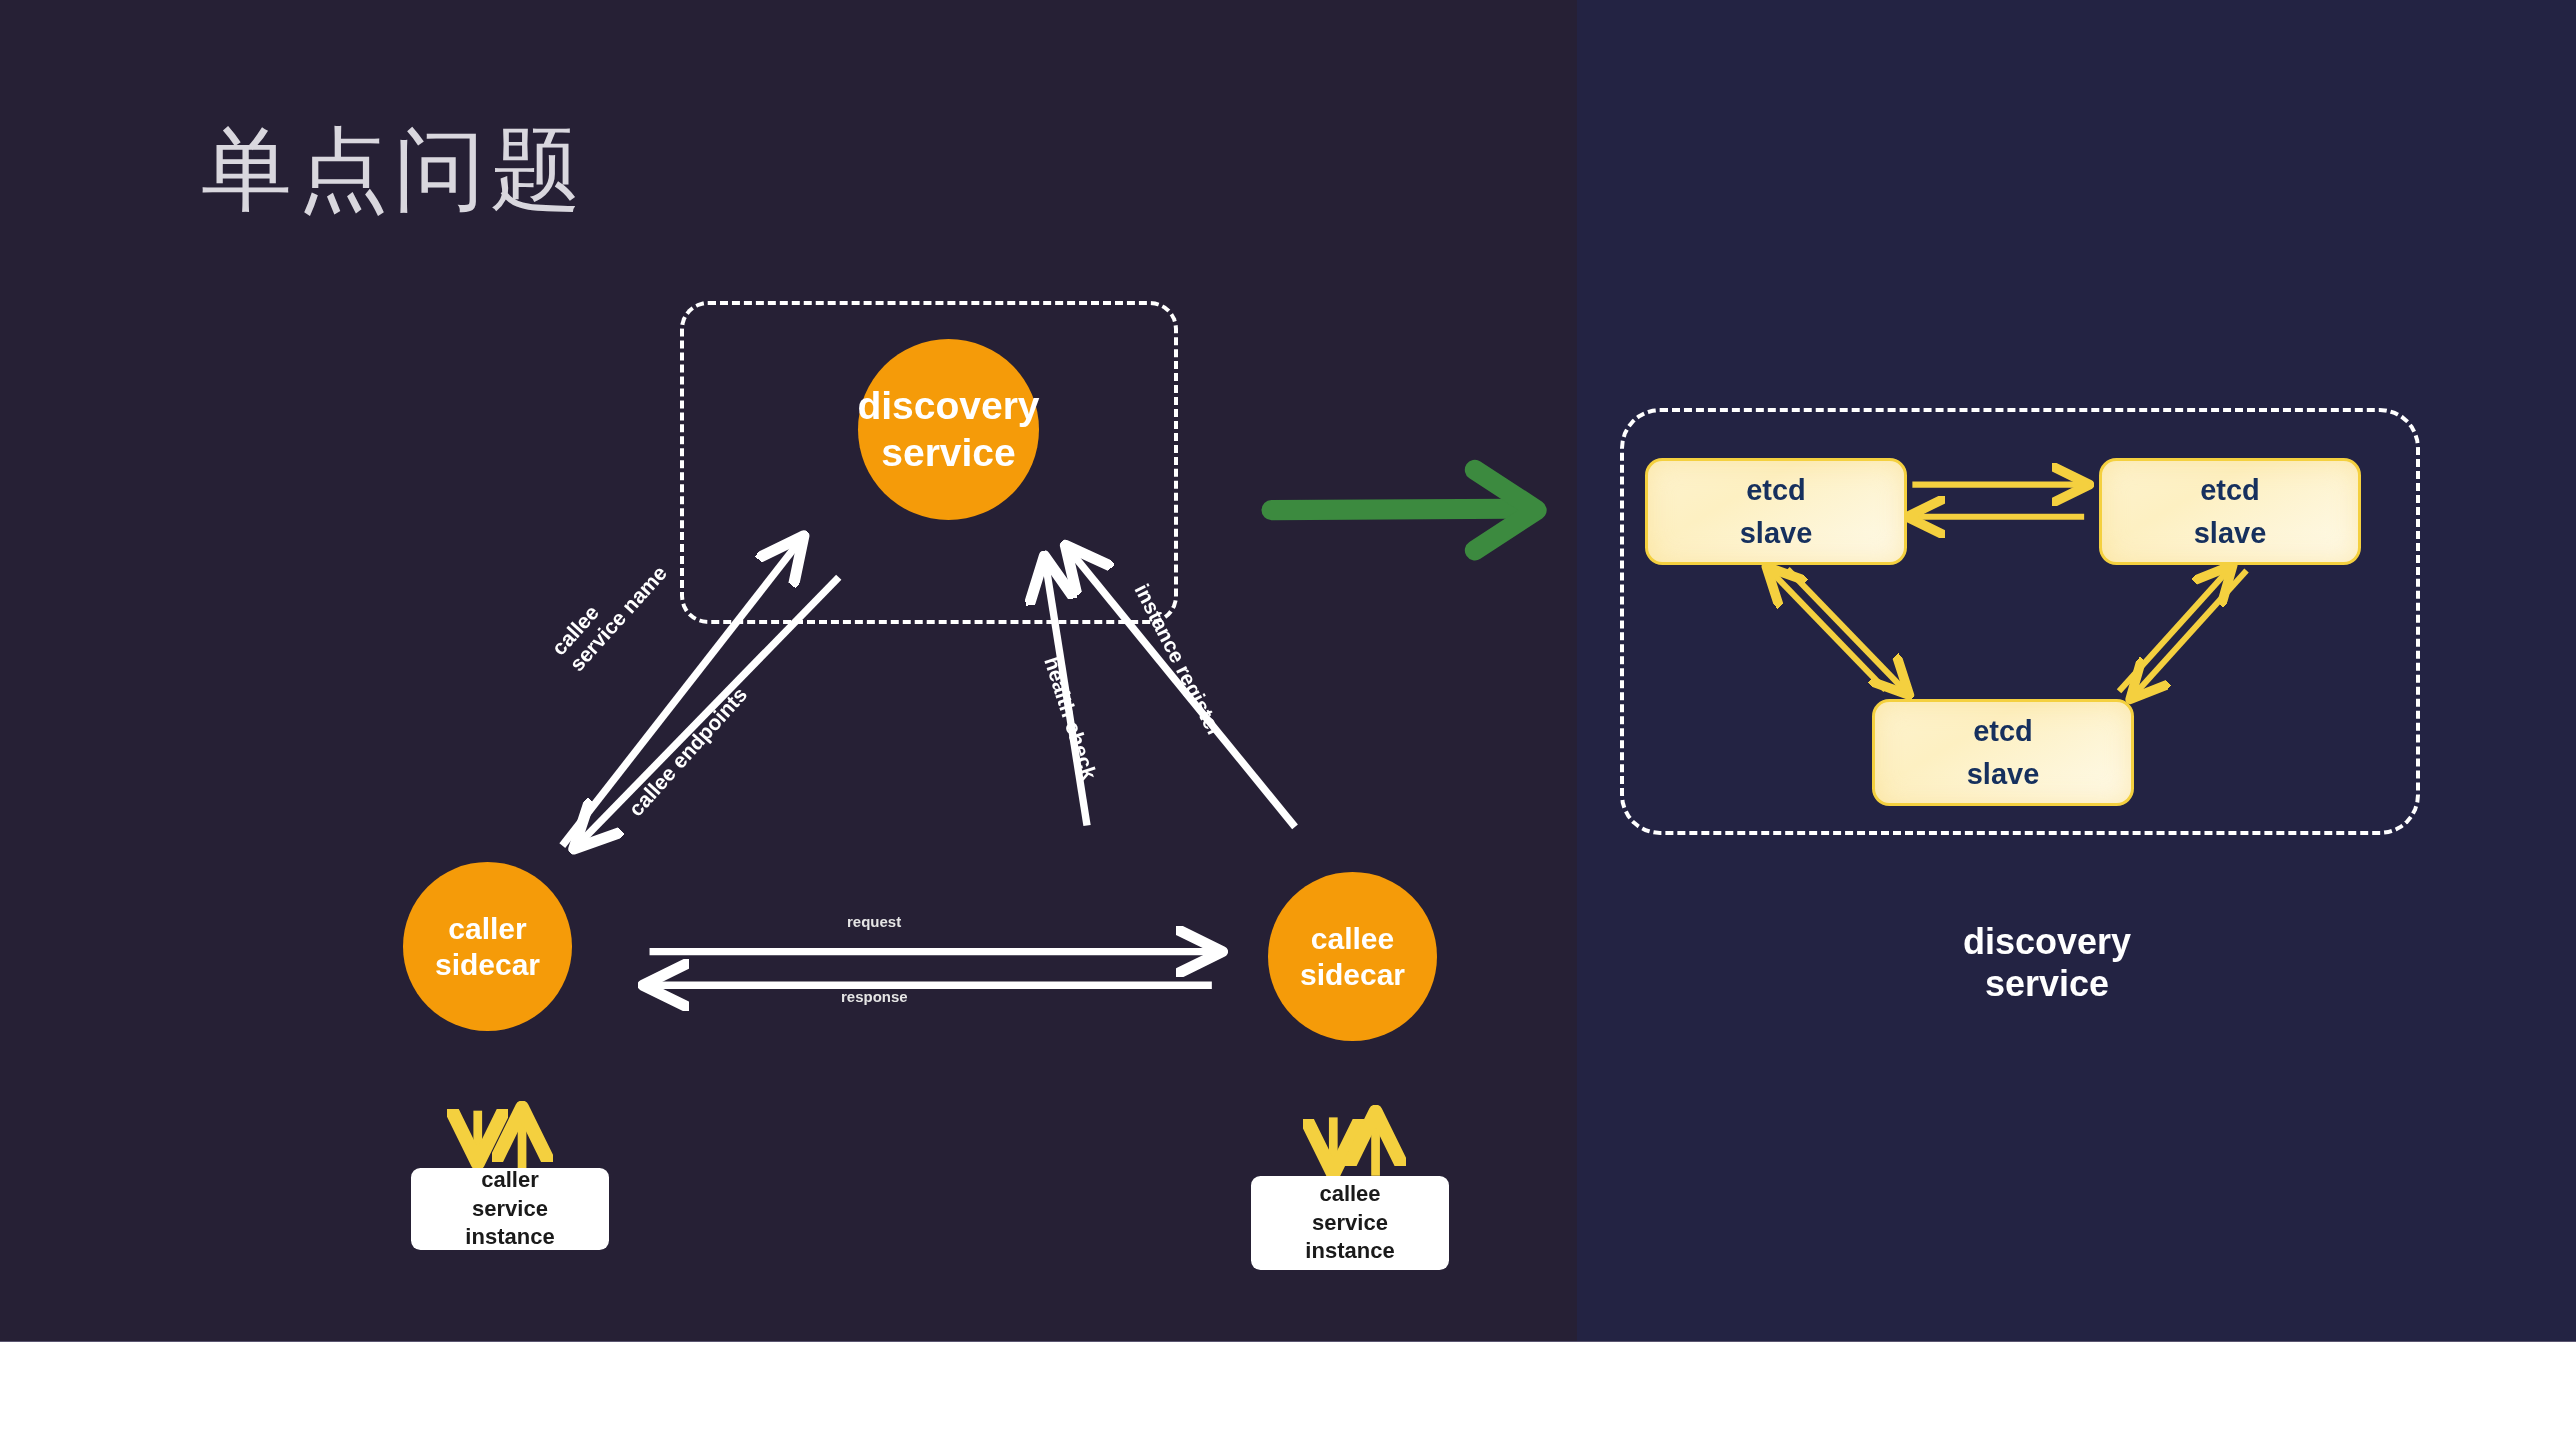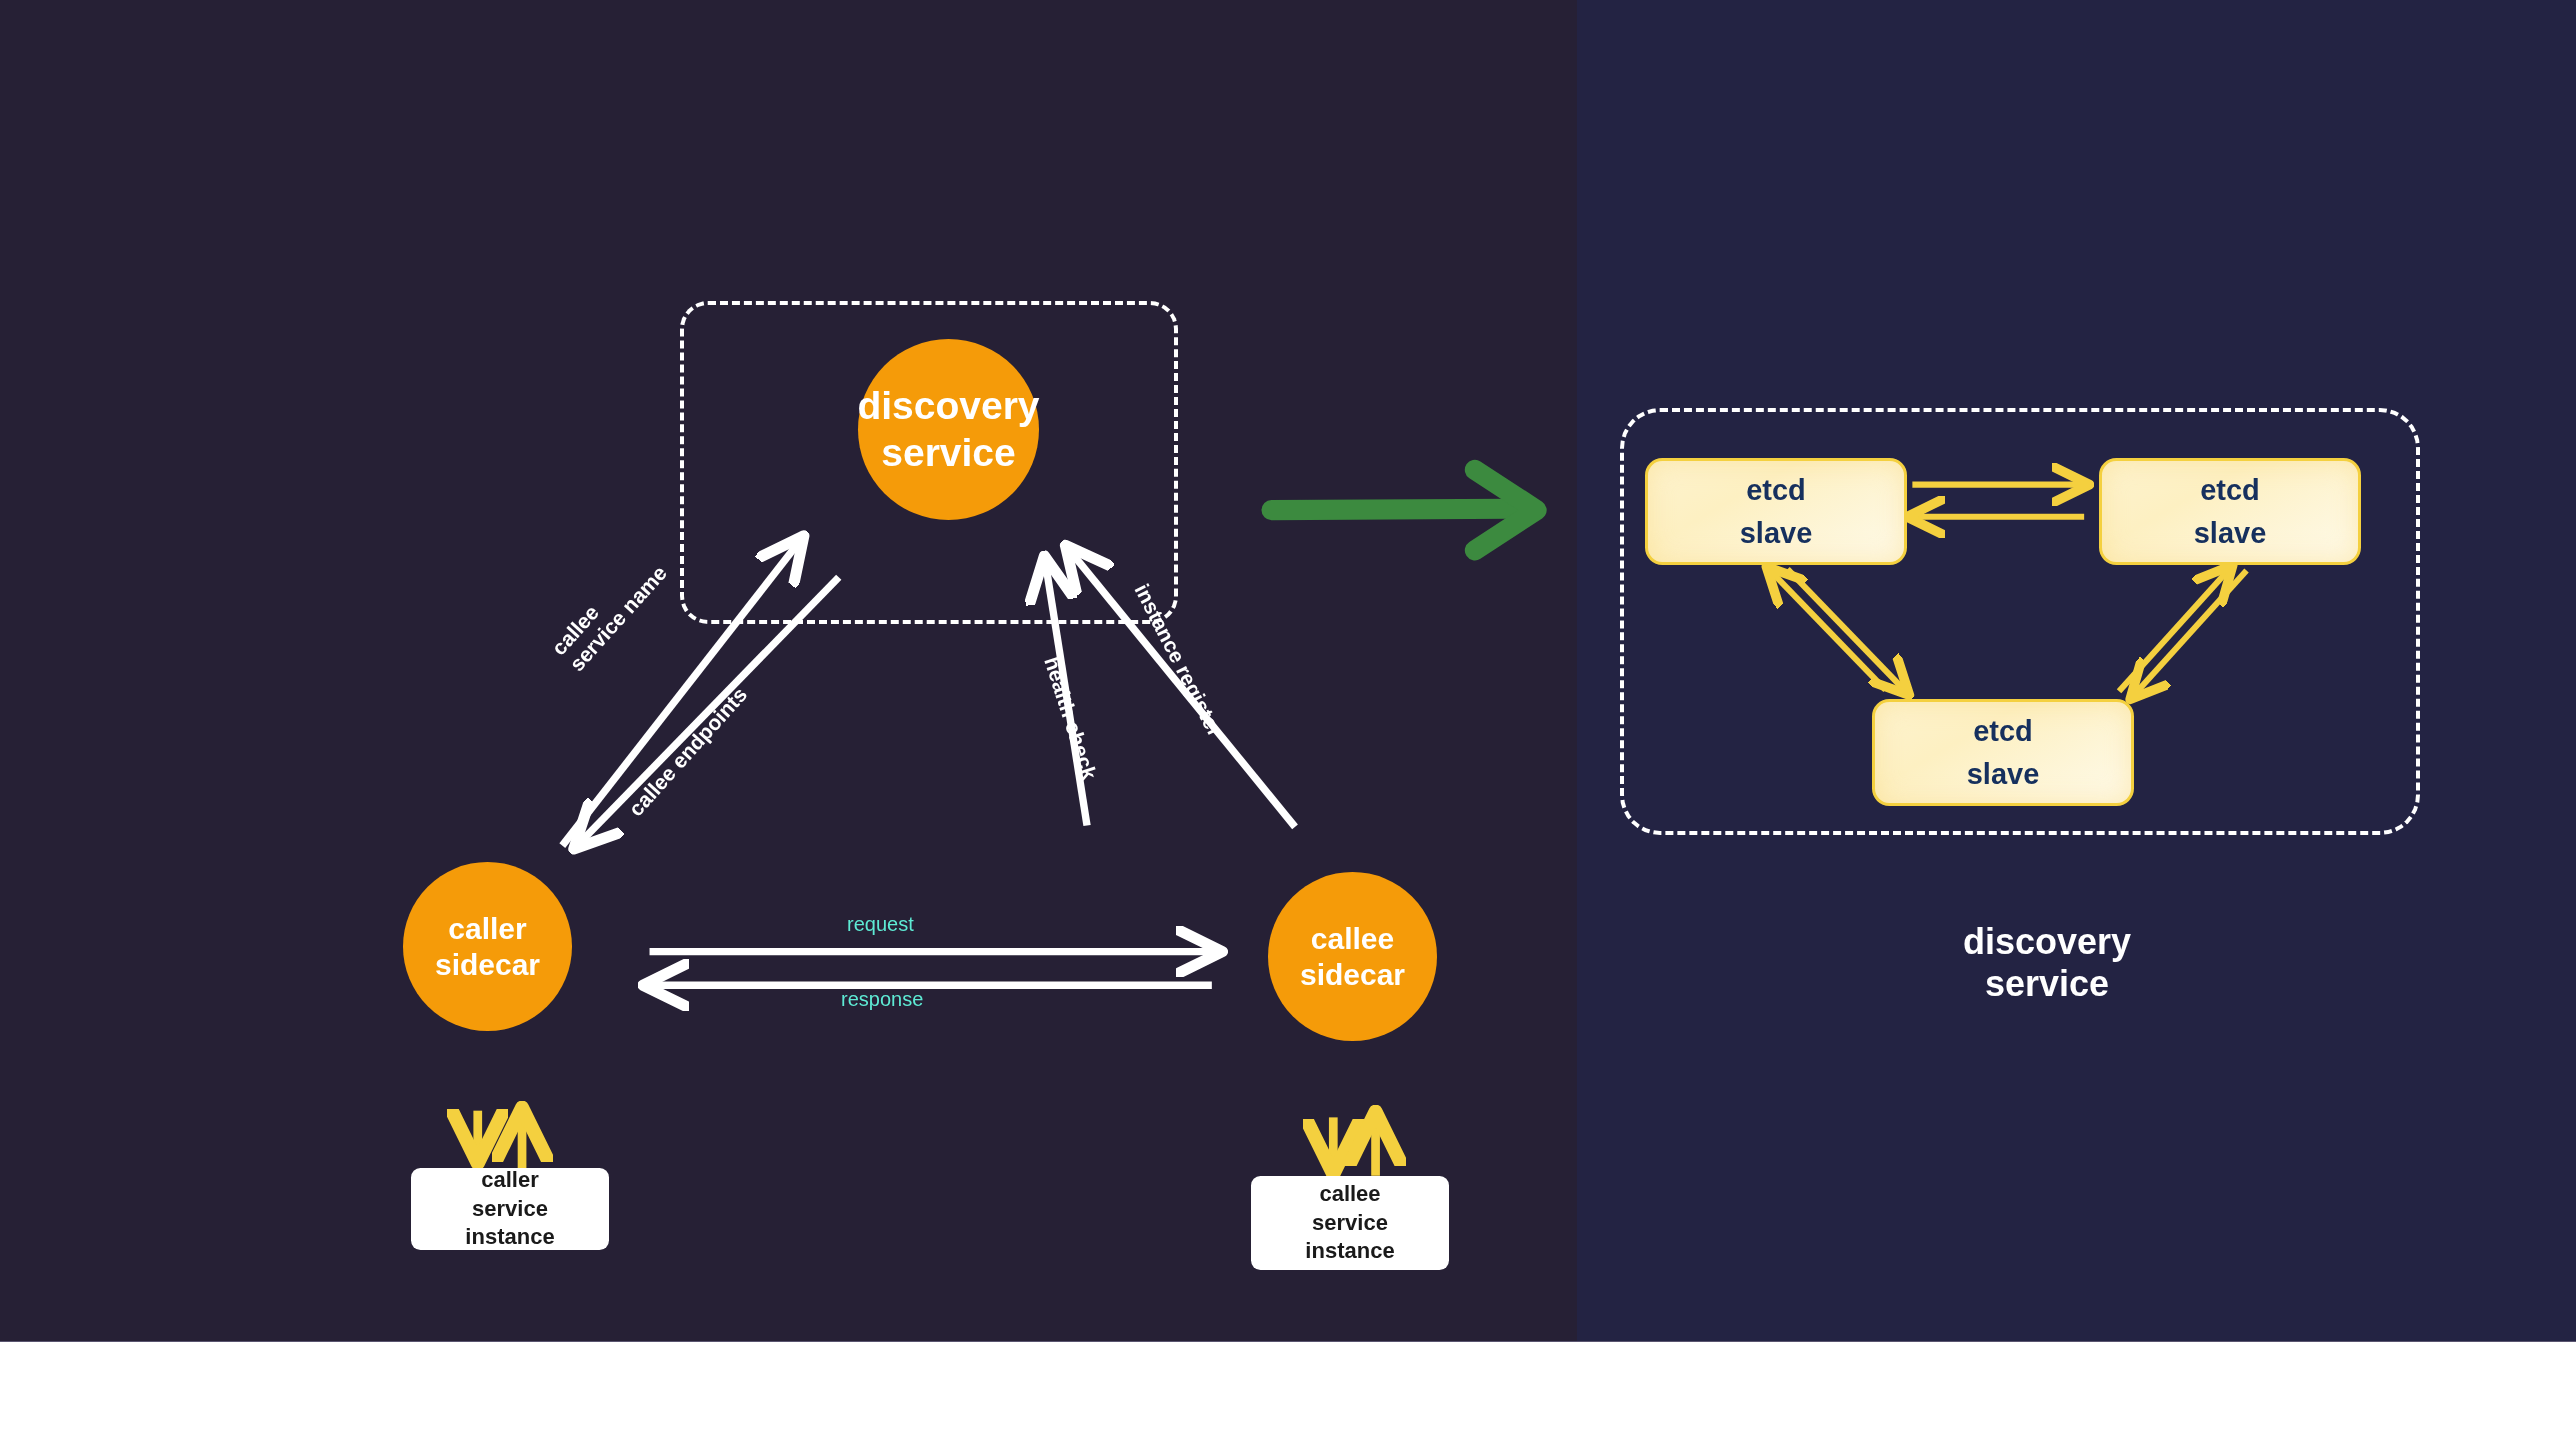--- a/index.html
+++ b/index.html
@@ -44,35 +44,36 @@
       display:flex;flex-direction:column;align-items:center;justify-content:center;
       box-shadow:inset 0 0 27px rgba(250,215,120,.45);}
   #etcd-s1{left:1645px;top:458px;width:256px;height:101px;}
   #etcd-s2{left:2099px;top:458px;width:256px;height:101px;}
   #etcd-m{left:1872px;top:699px;width:256px;height:101px;}
 
   #ds-label{position:absolute;left:1906px;top:921px;width:282px;text-align:center;
       color:#ffffff;font-weight:bold;font-size:36px;}
 
   
-  .flat-label{position:absolute;color:#5eead4;font-weight:normal;font-size:20px;white-space:nowrap;}
+  .flat-label{position:absolute;color:#e5e5e5;font-weight:bold;font-size:15px;white-space:nowrap;}
   #lbl-request{left:847px;top:913px;}
   #lbl-response{left:841px;top:988px;}
 
   .rot-label{position:absolute;color:#ffffff;font-weight:bold;font-size:21px;
       line-height:1.15;white-space:nowrap;}
 </style>
 </head>
 <body>
 
 <div id="slide">
 
   <div id="bg-left"></div>
   <div id="bg-right"></div>
 
+  <div id="title">单点问题</div>
 
   <svg class="svg-layer" viewBox="0 0 3839 2159" xmlns="http://www.w3.org/2000/svg">
     <defs>
       <marker id="wh-arrow" markerWidth="7" markerHeight="7" refX="5.4" refY="3.5" orient="auto" markerUnits="strokeWidth">
         <path d="M0.4,0.6 L6.3,3.5 L0.4,6.4" fill="none" stroke="#ffffff" stroke-width="1.5" stroke-linecap="round" stroke-linejoin="round"></path>
       </marker>
       <marker id="yl-arrow" markerWidth="7" markerHeight="7" refX="5.4" refY="3.5" orient="auto" markerUnits="strokeWidth">
         <path d="M0.4,0.6 L6.3,3.5 L0.4,6.4" fill="none" stroke="#f4d03f" stroke-width="1.6" stroke-linecap="round" stroke-linejoin="round"></path>
       </marker>
     </defs>

